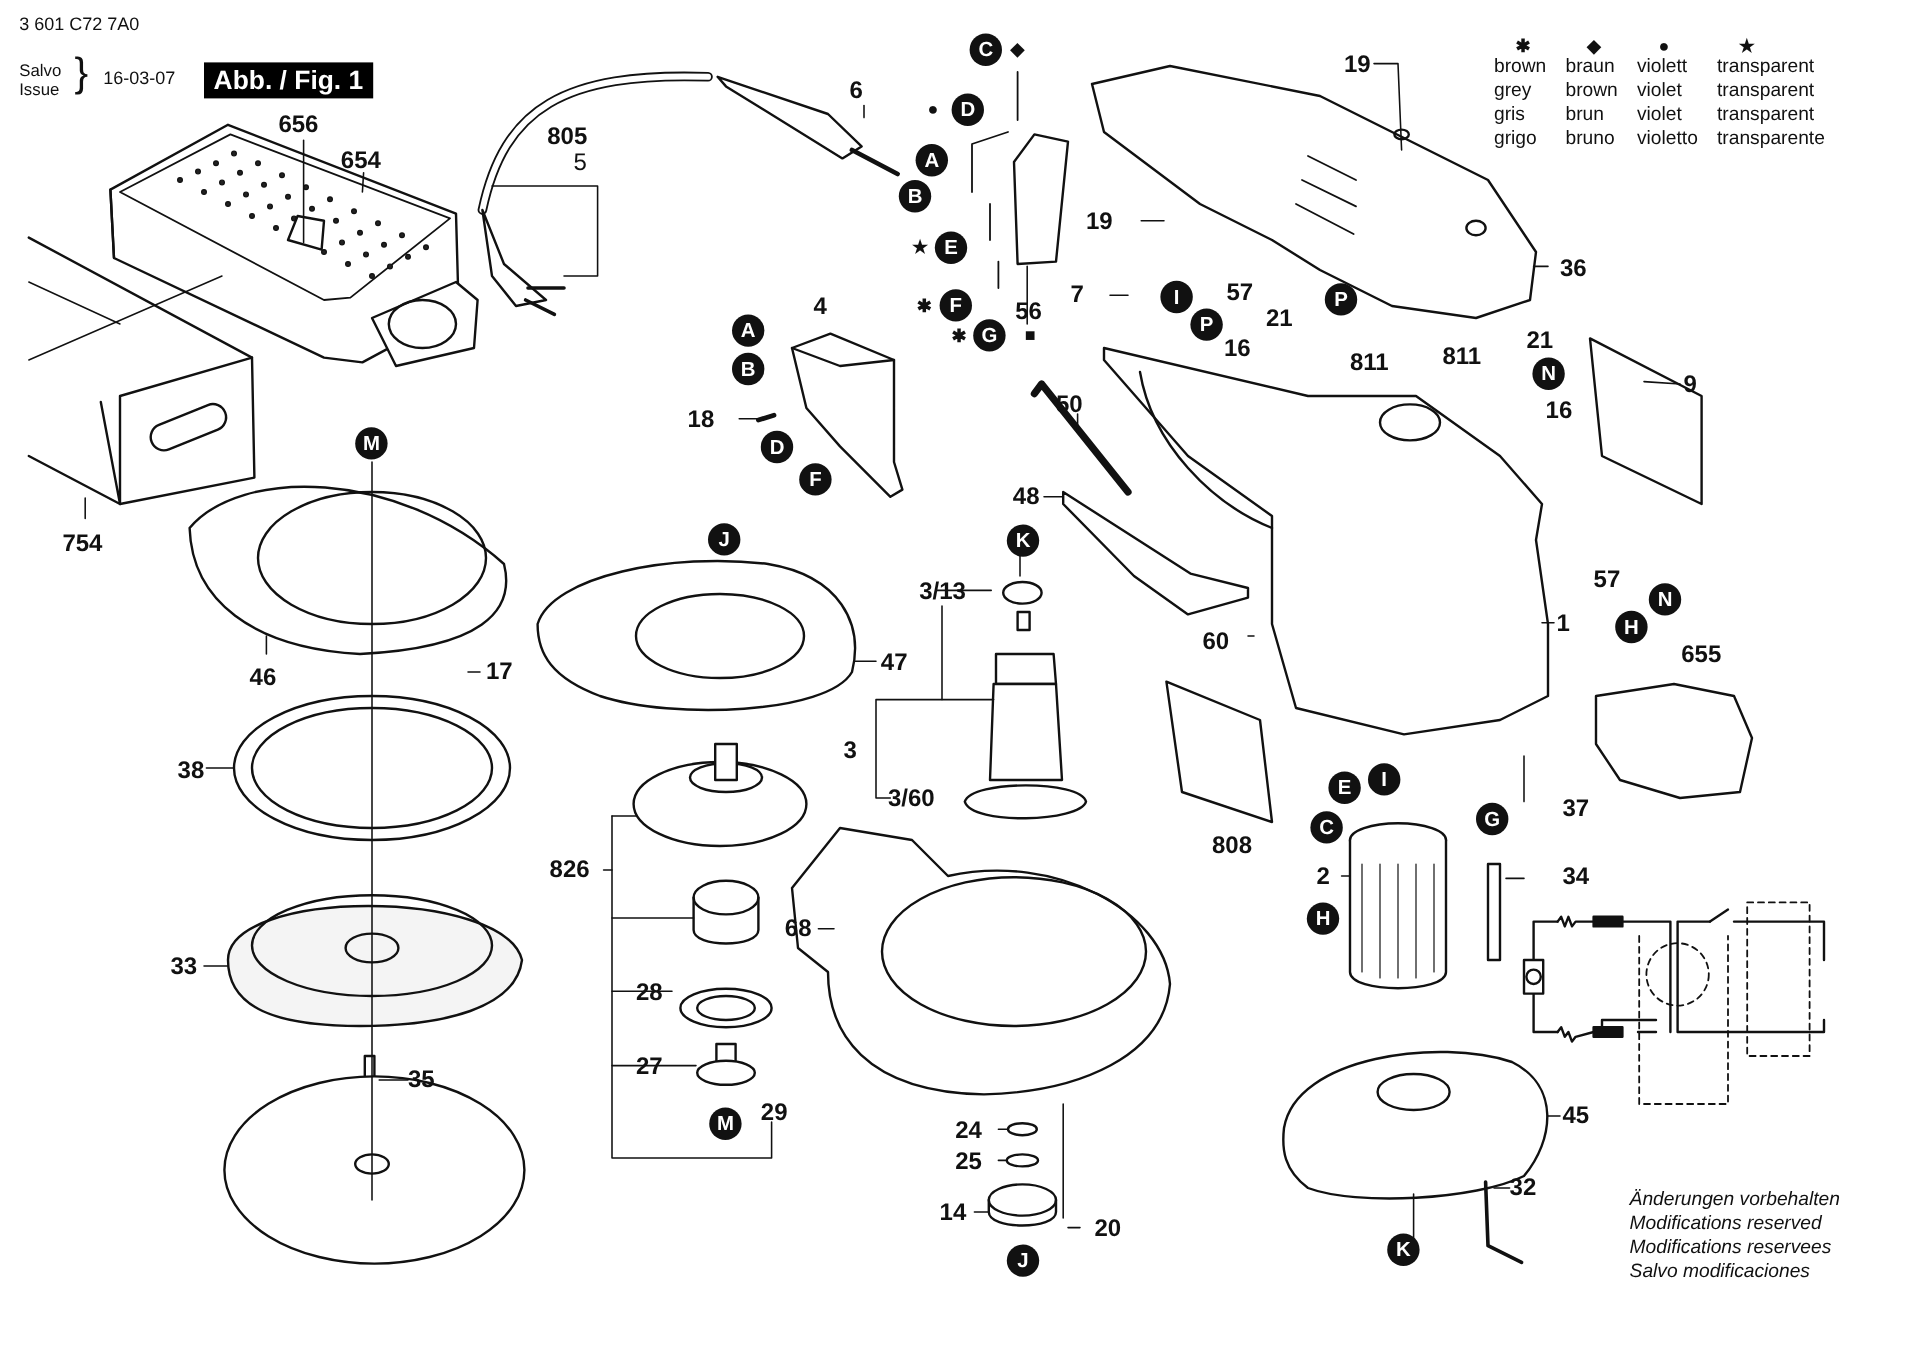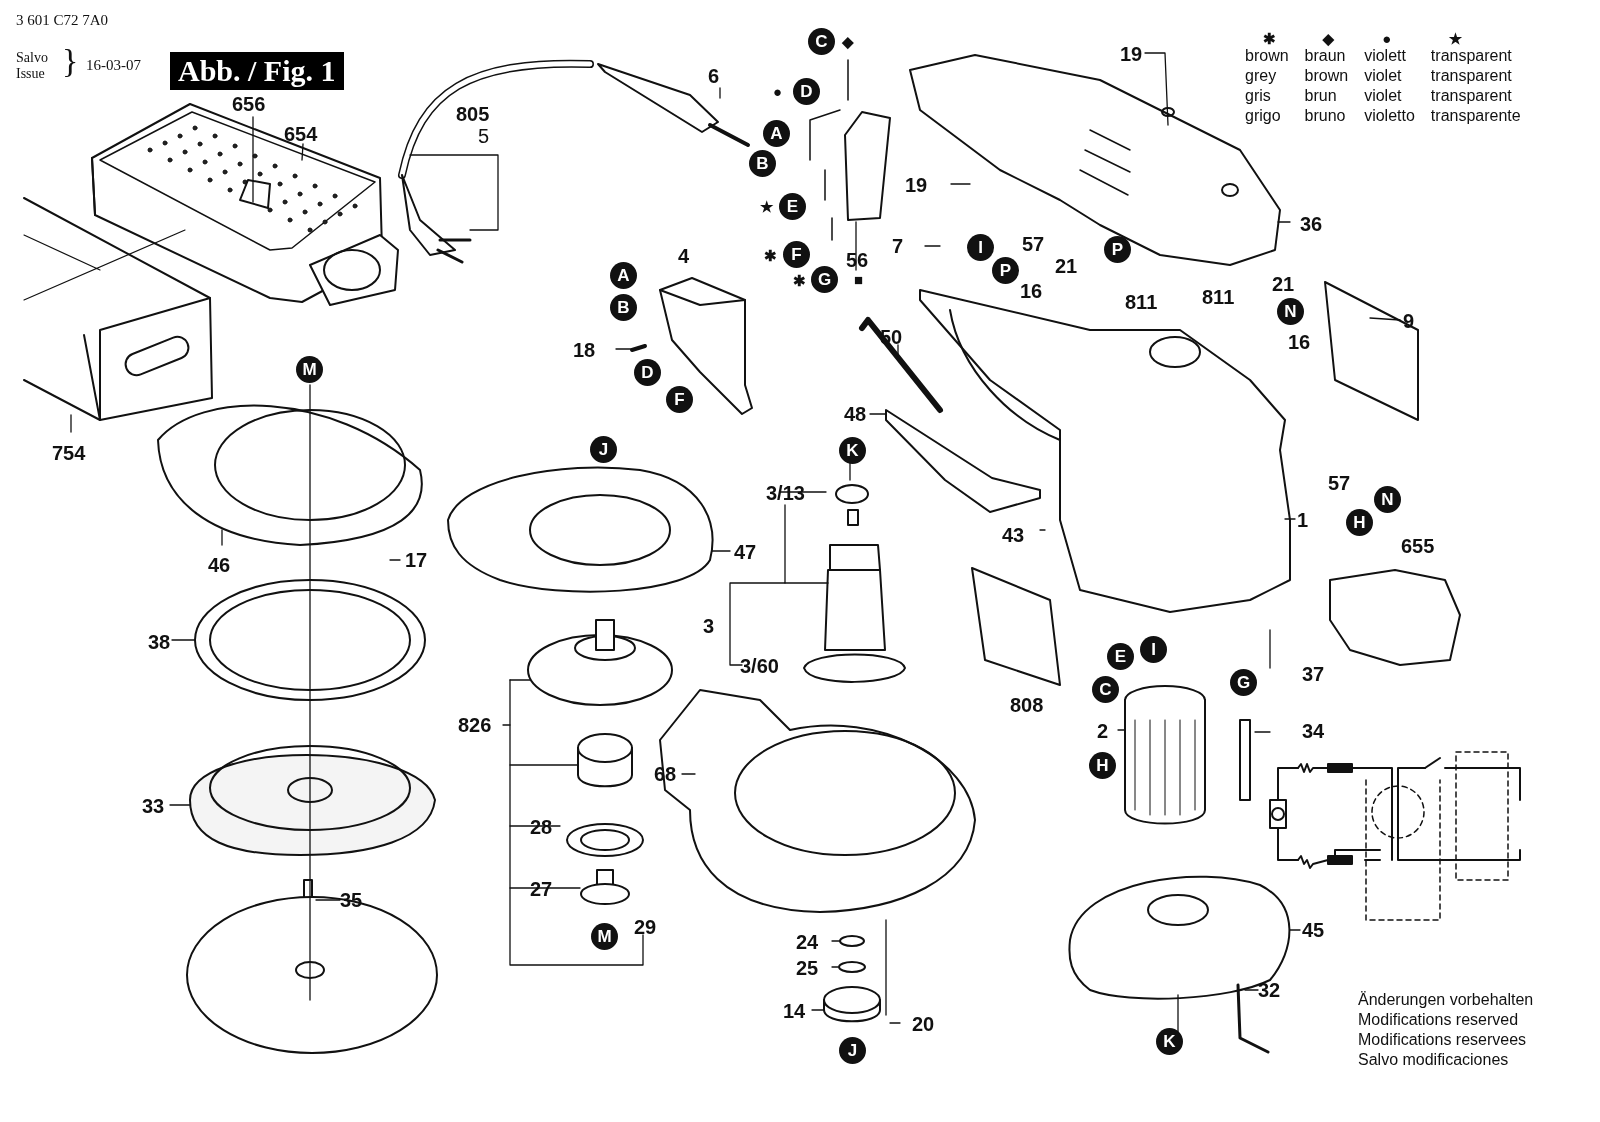--- a/index.html
+++ b/index.html
@@ -1,31 +1,31 @@
 <!DOCTYPE html>
 <html><head>
 <meta charset="utf-8">
 <style>
   html, body { margin:0; padding:0; background:#ffffff; }
   body { width:1600px; height:1122px; position:relative; overflow:hidden; font-family:"Liberation Sans", sans-serif; color:#111; }
   #diagram { position:absolute; left:0; top:0; width:1600px; height:1122px; }
   .lbl { position:absolute; font-family:"Liberation Sans", sans-serif; font-weight:bold; font-size:20px; color:#111; white-space:nowrap; line-height:1; }
   .badge { position:absolute; width:27px; height:27px; border-radius:50%; background:#111; color:#fff; font-family:"Liberation Sans", sans-serif; font-weight:bold; font-size:17px; text-align:center; line-height:27px; }
   .sym { position:absolute; font-size:15px; font-weight:bold; color:#111; line-height:1; }
-  .hdr { position:absolute; font-family:Liberation Serif, serif; color:#111; }
+  .hdr { position:absolute; font-family:Liberation Sans, sans-serif; color:#111; }
   #docnum { left:16px; top:12px; font-size:15px; }
   #stand { left:16px; top:50px; font-size:14px; line-height:16px; }
   #brace { left:62px; top:44px; font-size:34px; line-height:1; font-weight:normal; }
   #issuedate { left:86px; top:57px; font-size:15px;text-align:center; }
-  #figbox { left:170px; top:52px; background:#000; color:#fff; font-weight:bold; font-size:30px; padding:2px 8px; }
+  #figbox { left:170px; top:52px; background:#000; color:#fff; font-weight:bold; font-size:22px; padding:2px 8px; }
   #legend { position:absolute; left:1245px; top:32px; font-size:16px; }
   #legend table { border-collapse:collapse; }
   #legend td { padding:0 16px 0 0; line-height:20px; vertical-align:top; }
   #legend .symrow td { text-align:left; font-weight:bold; font-size:15px; line-height:14px; padding-left:18px; }
-  #notes { position:absolute; left:1358px; top:990px; font-size:16px; line-height:20px; }
+  #notes { position:absolute; left:1358px; top:990px; font-size:16px; line-height:20px;font-style:italic; }
   svg line, svg path, svg ellipse, svg rect, svg circle, svg polyline, svg polygon { vector-effect:non-scaling-stroke; }
 </style>
 </head>
 <body>
 
 <svg id="diagram" viewBox="0 0 1600 1122" xmlns="http://www.w3.org/2000/svg" fill="none" stroke="#111" stroke-width="2" stroke-linecap="round" stroke-linejoin="round">
 
   <g>
     <path d="M92,158 L190,104 L380,178 L382,250 L365,268 L302,302 L270,298 L95,215 Z" fill="#fff"></path>
     <path d="M92,158 L95,215"></path>
@@ -330,21 +330,21 @@
 <div class="lbl" style="left:1020px;top:281px">16</div>
 <div class="lbl" style="left:1288px;top:332px">16</div>
 <div class="lbl" style="left:1125px;top:292px">811</div>
 <div class="lbl" style="left:1202px;top:287px">811</div>
 <div class="lbl" style="left:1300px;top:214px">36</div>
 <div class="lbl" style="left:1403px;top:311px">9</div>
 <div class="lbl" style="left:880px;top:327px">50</div>
 <div class="lbl" style="left:844px;top:404px">48</div>
 <div class="lbl" style="left:1297px;top:510px">1</div>
 <div class="lbl" style="left:1401px;top:536px">655</div>
-<div class="lbl" style="left:1002px;top:525px">43</div>
+<div class="lbl" style="left:1002px;top:525px">60</div>
 <div class="lbl" style="left:1302px;top:664px">37</div>
 <div class="lbl" style="left:1010px;top:695px">808</div>
 <div class="lbl" style="left:1097px;top:721px">2</div>
 <div class="lbl" style="left:1302px;top:721px">34</div>
 <div class="lbl" style="left:1302px;top:920px">45</div>
 <div class="lbl" style="left:1258px;top:980px">32</div>
 <div class="lbl" style="left:208px;top:555px">46</div>
 <div class="lbl" style="left:405px;top:550px">17</div>
 <div class="lbl" style="left:148px;top:632px">38</div>
 <div class="lbl" style="left:142px;top:796px">33</div>

